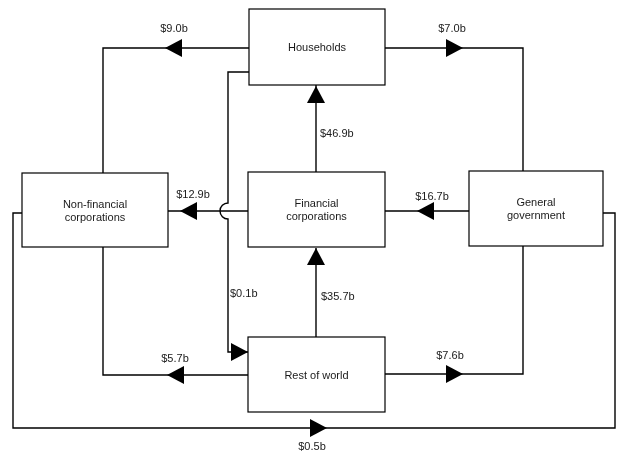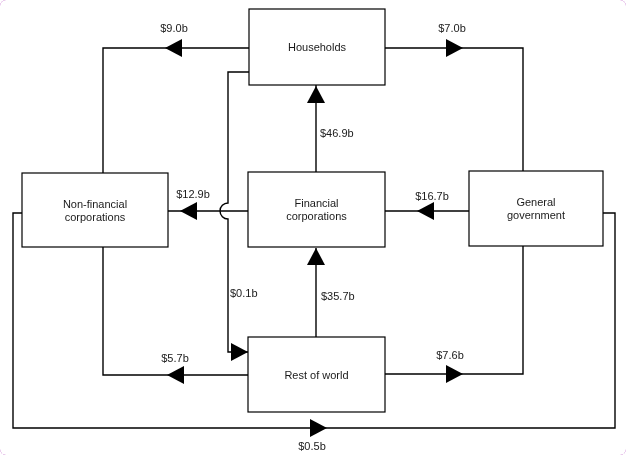--- a/index.html
+++ b/index.html
@@ -9,21 +9,20 @@
     width: 626px;
     height: 455px;
     font-family: "Liberation Sans", sans-serif;
   }
   #stage {
     position: relative;
     width: 626px;
     height: 455px;
     background: #a21caf;
     overflow: hidden;
-    border-radius: 6px;
   }
   svg { display: block; }
   .node-rect { fill: #ffffff; }
   .flow-line { fill: none; }
   .node-label, .flow-label {
     font-family: "Liberation Sans", sans-serif;
     font-size: 11px;
   }
 </style>
 </head>

